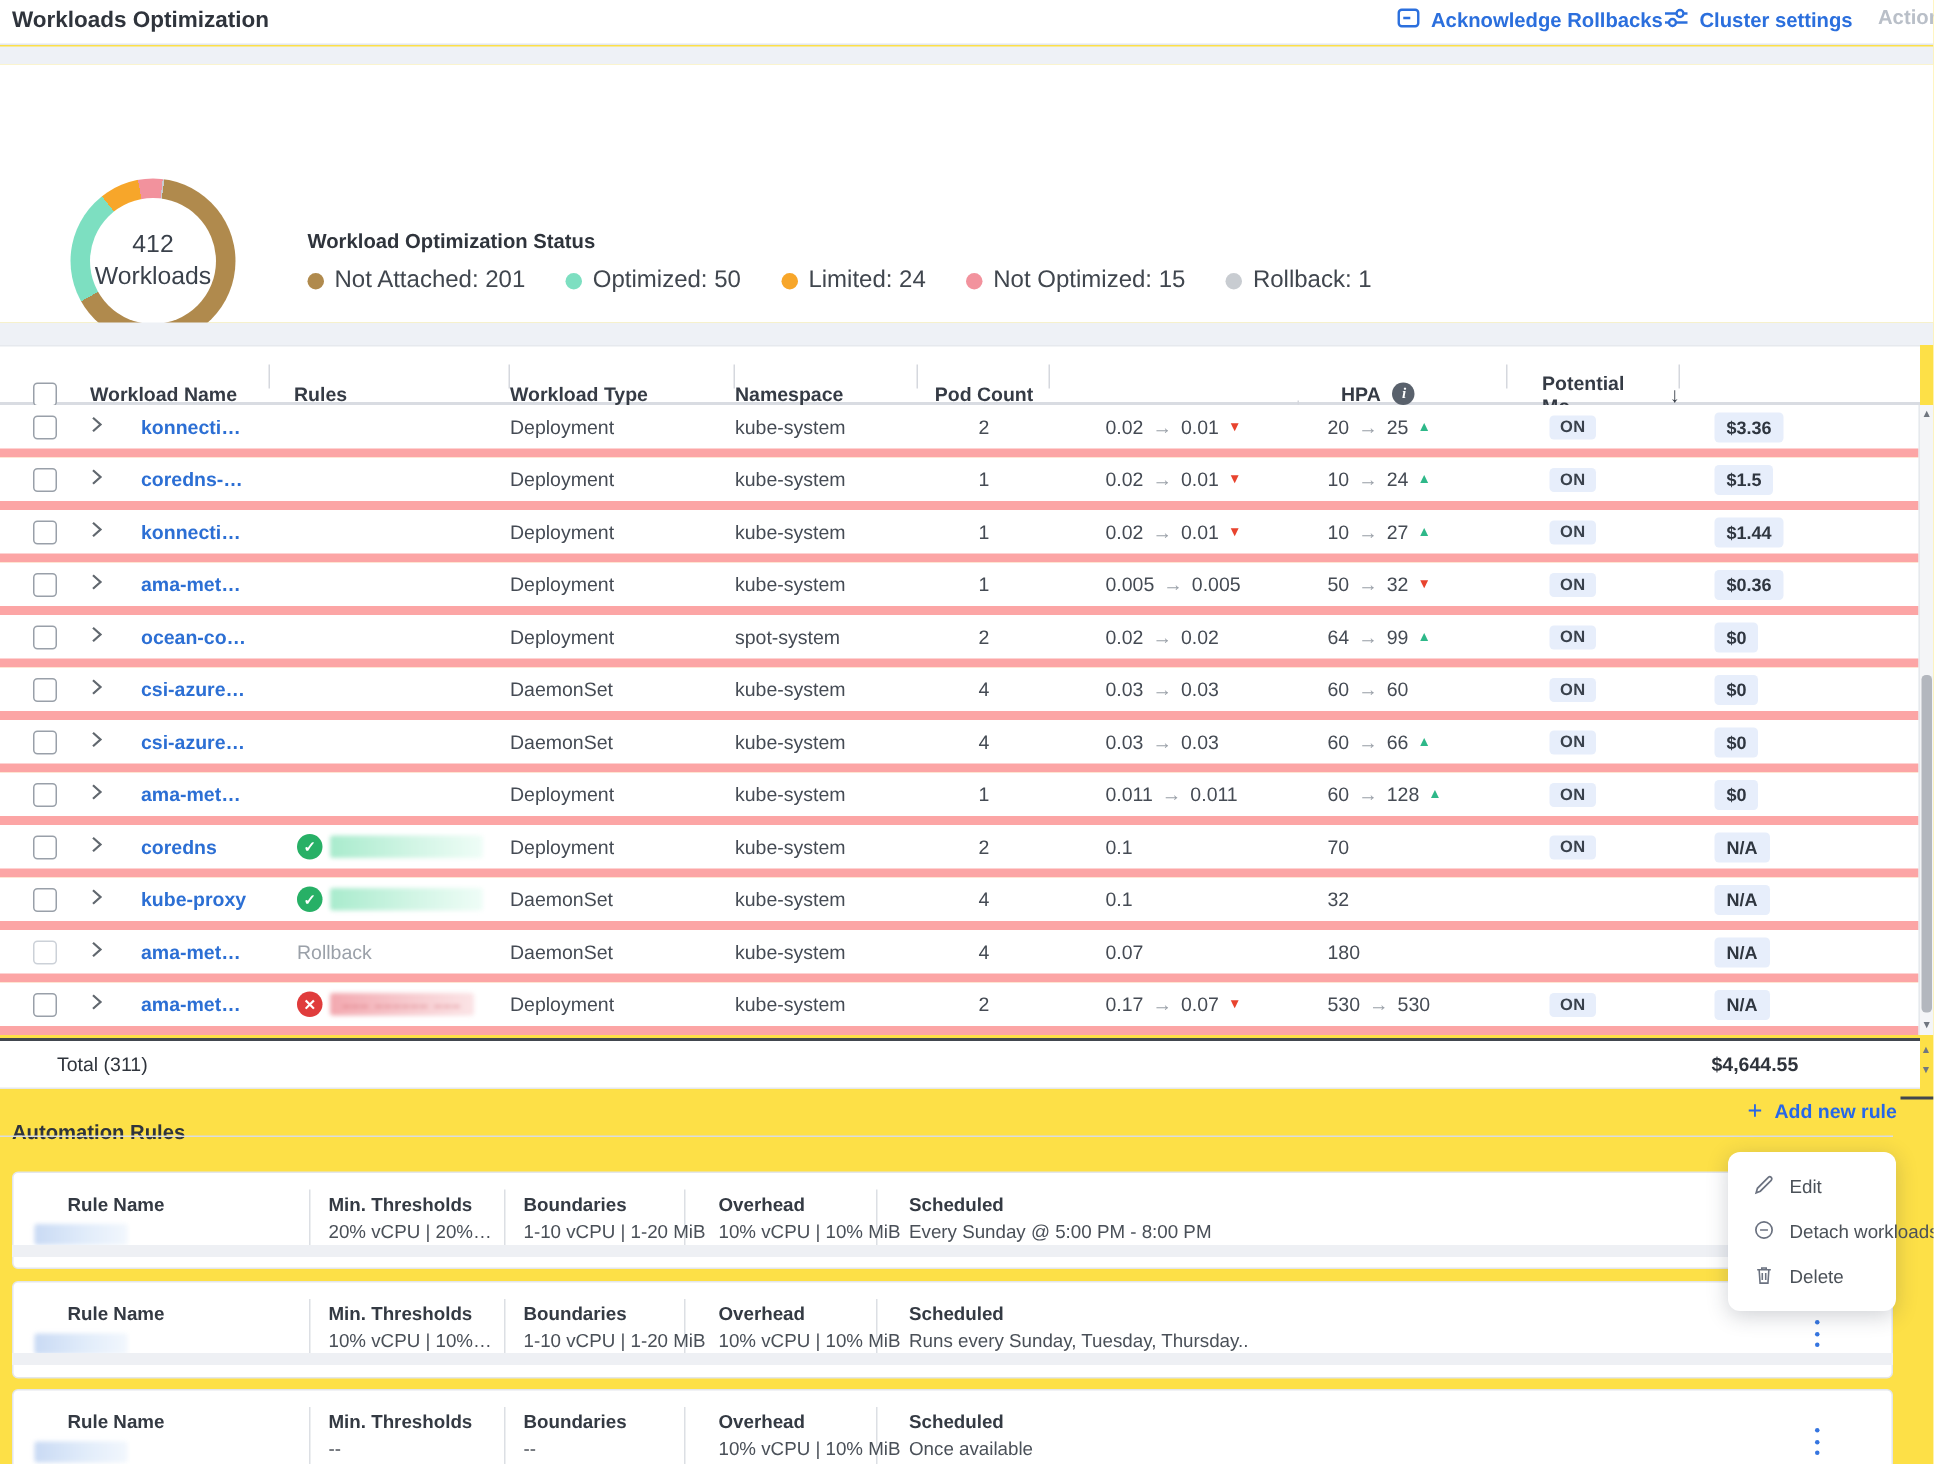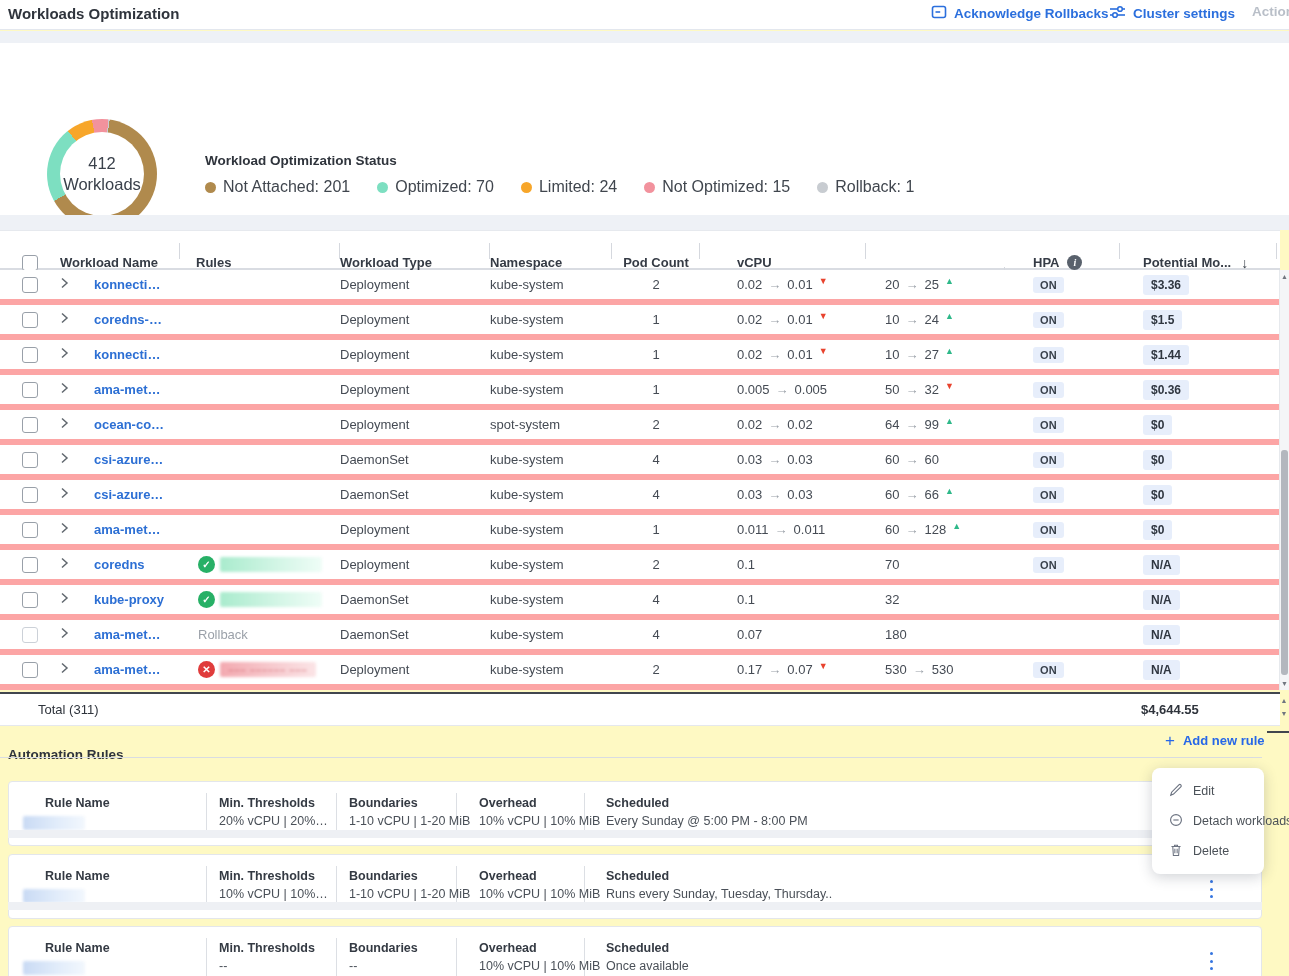--- a/index.html
+++ b/index.html
@@ -1,18 +1,18 @@
 <!DOCTYPE html>
 <html><head>
 <meta charset="utf-8">
 <style>
   * { box-sizing: border-box; margin: 0; padding: 0; }
   html,body { width:1289px; height:976px; overflow:hidden; background:#fff;
     font-family:"Liberation Sans", sans-serif; color:#3a414b; }
-  .page { position:relative; width:1289px; height:976px; background:#fef9c3; }
+  .page { position:relative; width:1289px; height:976px; background:#fde047; }
 
   
   .topbar { position:absolute; top:0; left:0; width:1289px; height:30px; background:#fff;
     border-bottom:1px solid #e3e7ee; z-index:5; }
   .page-title { position:absolute; left:8px; top:5px; font-size:15px; font-weight:bold; color:#2f343c; }
   .top-link { position:absolute; top:4px; display:flex; align-items:center; gap:7px;
     font-size:13.5px; font-weight:bold; color:#2b6fdd; cursor:pointer; white-space:nowrap; }
   .lnk-ack { left:931px; } .lnk-cluster { left:1109px; }
   .lnk-action { left:1252px; color:#b9bfc8; }
   .gap-strip { position:absolute; left:0; width:1289px; background:#eef1f6; }
@@ -53,21 +53,21 @@
   .trow { display:grid; grid-template-columns:60px 34px 104px 142px 150px 122px 88px 166px 139px 115px 157px;
     height:35px; align-items:center; border-bottom:6px solid #fca5a5; font-size:13px; color:#454b54; background:#fff; }
   .td { display:flex; align-items:center; }
   .td-check { padding-left:22px; }
   .checkbox { width:16px; height:16px; border:1.5px solid #99a0a9; border-radius:3px; background:#fff; cursor:pointer; }
   .checkbox.muted { border-color:#ccd1d8; }
   .td-pods { justify-content:center; }
   .td-vcpu { padding-left:37px; } .td-mem { padding-left:19px; }
   .td-hpa { padding-left:28px; } .td-pot { padding-left:23px; }
   .wname { color:#2c6fd4; font-weight:bold; cursor:pointer; white-space:nowrap; }
-  .chg { display:inline-flex; align-items:flex-start; gap:6px; }
+  .chg { display:inline-flex; align-items:center; gap:6px; }
   .chg .arrow { color:#9aa0a8; font-size:13px; }
   .tri { font-size:9px; line-height:9px; }
   .tri.up { color:#2eb889; } .tri.down { color:#e8432e; }
   .b-on { background:#e7eefb; color:#39414c; font-size:11px; font-weight:bold;
     padding:2px 7px; border-radius:3px; letter-spacing:.3px; }
   .b-val { background:#e7eefb; color:#2f3640; font-size:12px; font-weight:bold;
     padding:3px 8px; border-radius:3px; }
   .st-circle { width:17px; height:17px; border-radius:50%; color:#fff; font-size:10px; font-weight:bold;
     display:inline-flex; align-items:center; justify-content:center; margin-right:5px; flex:none; }
   .st-circle.green { background:#27b066; } .st-circle.red { background:#e03c3c; }
@@ -155,21 +155,21 @@
       <span>Workloads</span>
     </div>
     <div class="legend-title">Workload Optimization Status</div>
     <div class="legend">
         <div class="legend-item">
           <span class="dot" style="background: rgb(176, 138, 77);"></span>
           <span class="legend-label">Not Attached: 201</span>
         </div>
         <div class="legend-item">
           <span class="dot" style="background: rgb(125, 223, 193);"></span>
-          <span class="legend-label">Optimized: 70</span>
+          <span class="legend-label">Optimized: 50</span>
         </div>
         <div class="legend-item">
           <span class="dot" style="background: rgb(247, 166, 42);"></span>
           <span class="legend-label">Limited: 24</span>
         </div>
         <div class="legend-item">
           <span class="dot" style="background: rgb(242, 146, 157);"></span>
           <span class="legend-label">Not Optimized: 15</span>
         </div>
         <div class="legend-item">
@@ -182,21 +182,20 @@
 
   <div class="thead">
     <div class="th th-check">
         <div class="checkbox"></div>
       </div>
     <div class="th sep">Workload Name</div>
     <div class="th sep th-rules">Rules</div>
     <div class="th sep">Workload Type</div>
     <div class="th sep">Namespace</div>
     <div class="th sep th-pods">Pod Count</div>
-    <div class="th sep th-vcpu">vCPU</div>
     <div class="th sep th-mem">Memory (MiB)</div>
     <div class="th sep th-hpa">
       <span>HPA</span>
       <span class="info-icon">i</span>
     </div>
     <div class="th sep th-pot">
       <span>Potential Mo...</span>
       <span class="sort-icon">↓</span>
     </div>
   </div>

